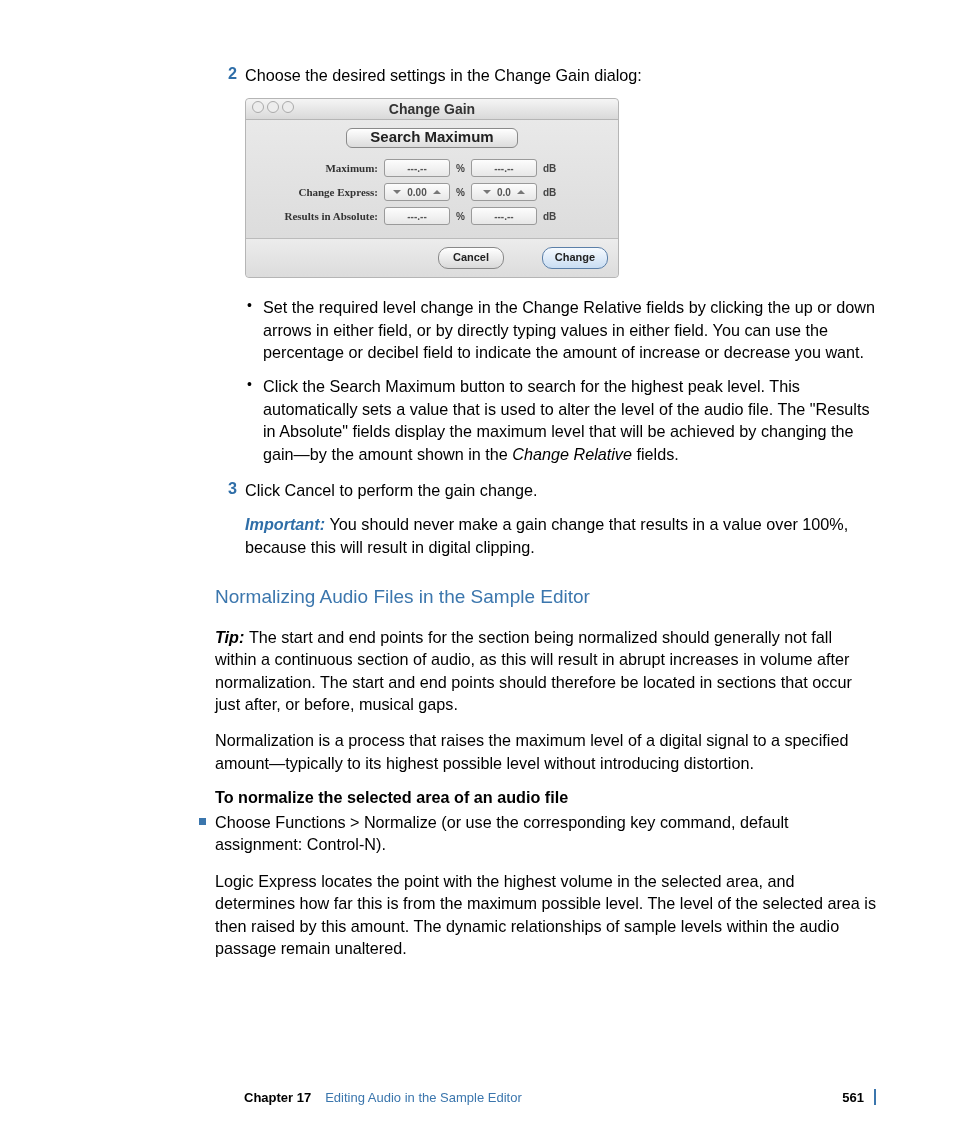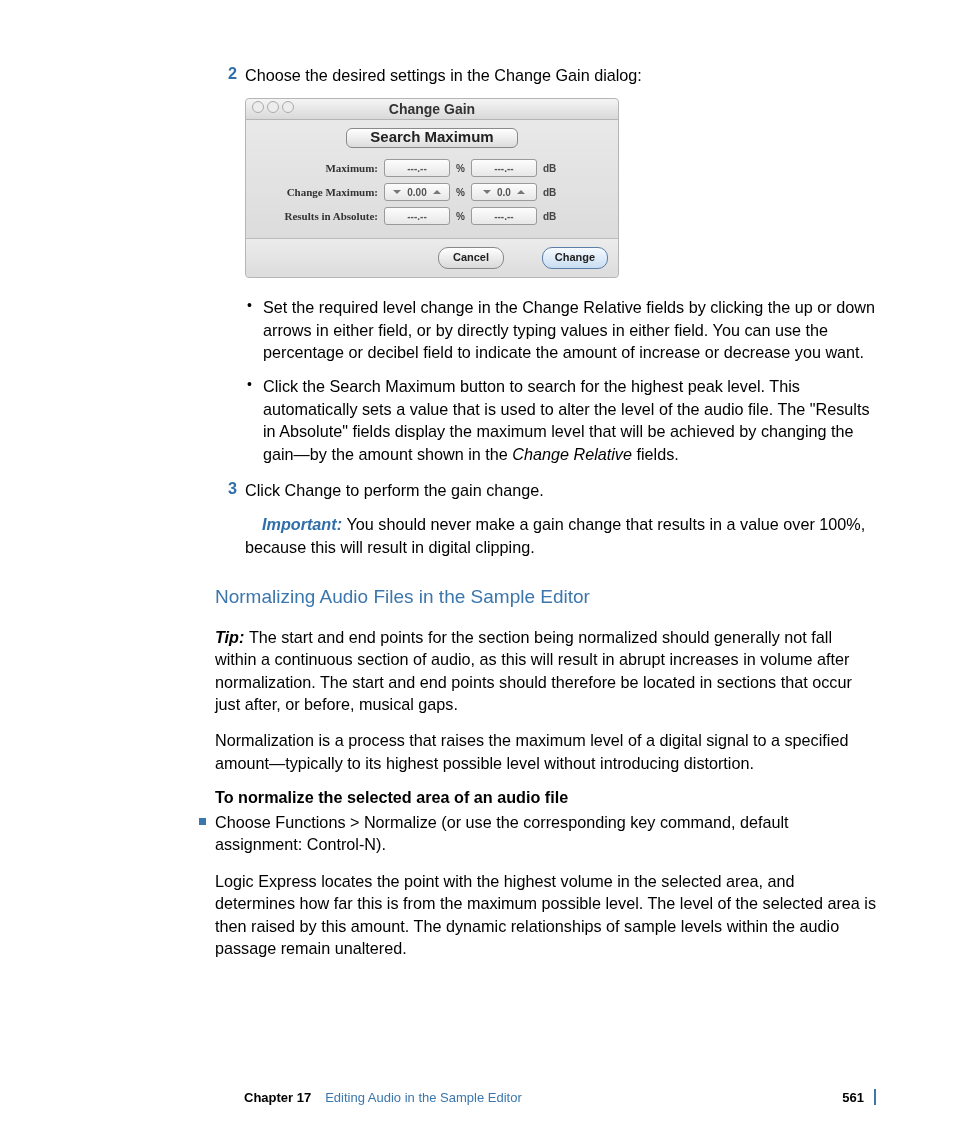--- a/index.html
+++ b/index.html
@@ -173,21 +173,20 @@
     position: absolute;
     left: 2px;
     top: 0;
     color: #000;
     font-size: 14px;
   }
   .important-label {
     color: #2f6ea8;
     font-style: italic;
     font-weight: 600;
-    margin-left: 17px;
   }
   .tip-label {
     font-style: italic;
     font-weight: 700;
   }
   .section-heading {
     color: #3b76ad;
     font-size: 19px;
     font-weight: 400;
     margin: 28px 0 18px 0;
@@ -285,21 +284,21 @@
             <span>---.--</span>
           </div>
         <span class="unit">%</span>
         <div class="dlg-field">
             <span>---.--</span>
           </div>
         <span class="unit">dB</span>
       </div>
 
       <div class="dlg-row">
-        <div class="dlg-label">Change Maximum:</div>
+        <div class="dlg-label">Change Express:</div>
         <div class="dlg-field">
           <span class="tri tri-down"></span>
           <span>0.00</span>
           <span class="tri tri-up"></span>
         </div>
         <span class="unit">%</span>
         <div class="dlg-field">
           <span class="tri tri-down"></span>
           <span>0.0</span>
           <span class="tri tri-up"></span>
@@ -327,21 +326,21 @@
 
   <ul class="sub-bullets">
     <li>Set the required level change in the Change Relative fields by clicking the up or down arrows in either field, or by directly typing values in either field. You can use the percentage or decibel field to indicate the amount of increase or decrease you want.</li>
     <li>
       <span>Click the Search Maximum button to search for the highest peak level. This automatically sets a value that is used to alter the level of the audio file. The "Results in Absolute" fields display the maximum level that will be achieved by changing the gain—by the amount shown in the </span><span class="italic">Change Relative</span><span> fields.</span>
     </li>
   </ul>
 
   <div class="step-row">
     <span class="step-num">3</span>
-    <span class="step-text">Click Change to perform the gain change.</span>
+    <span class="step-text">Click Cancel to perform the gain change.</span>
   </div>
 
   <div class="para after-step">
     <span class="important-label">Important:  </span><span>You should never make a gain change that results in a value over 100%, because this will result in digital clipping.</span>
   </div>
 
   <div class="section-heading">Normalizing Audio Files in the Sample Editor</div>
   <div class="para">
     <span class="tip-label">Tip:  </span><span>The start and end points for the section being normalized should generally not fall within a continuous section of audio, as this will result in abrupt increases in volume after normalization. The start and end points should therefore be located in sections that occur just after, or before, musical gaps.</span>
   </div>

